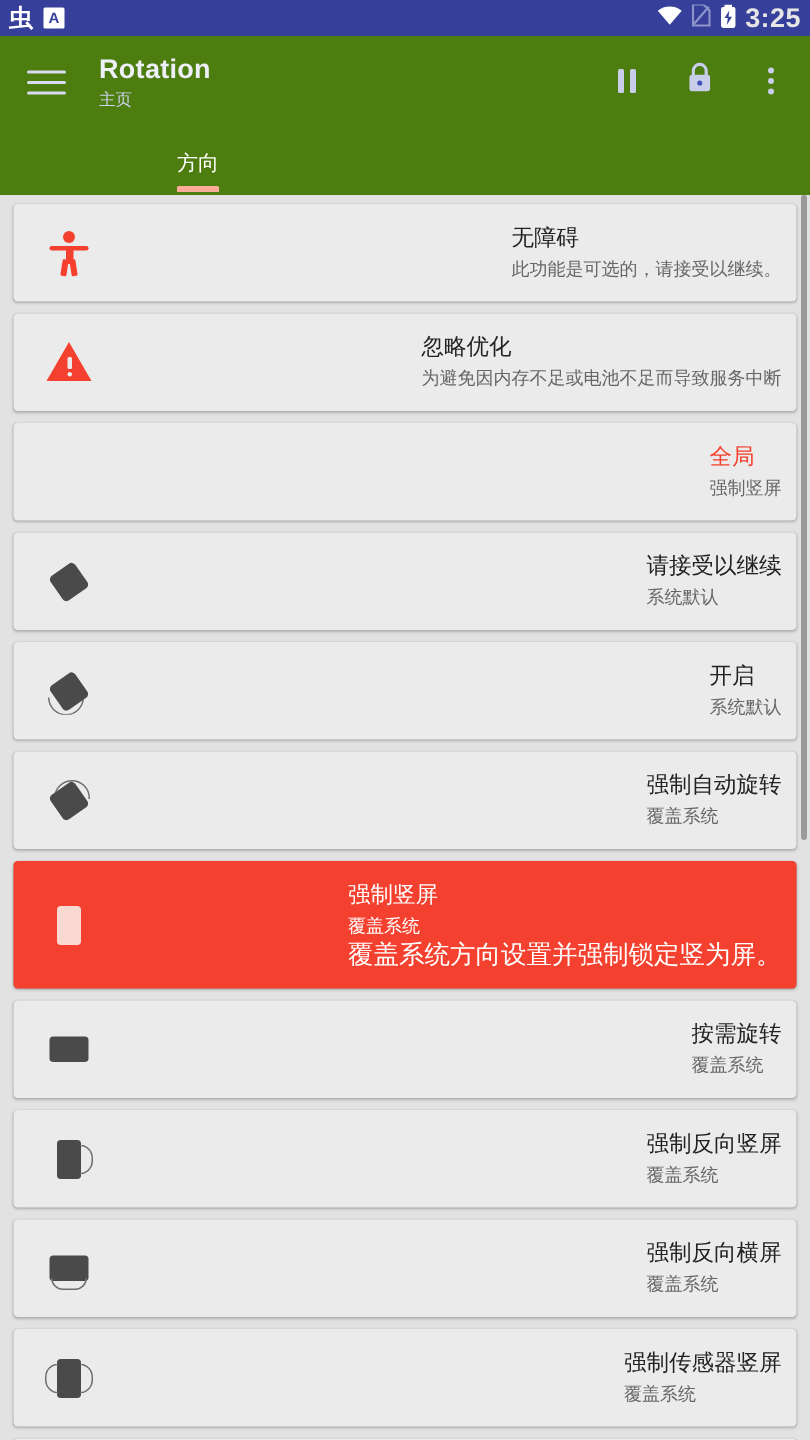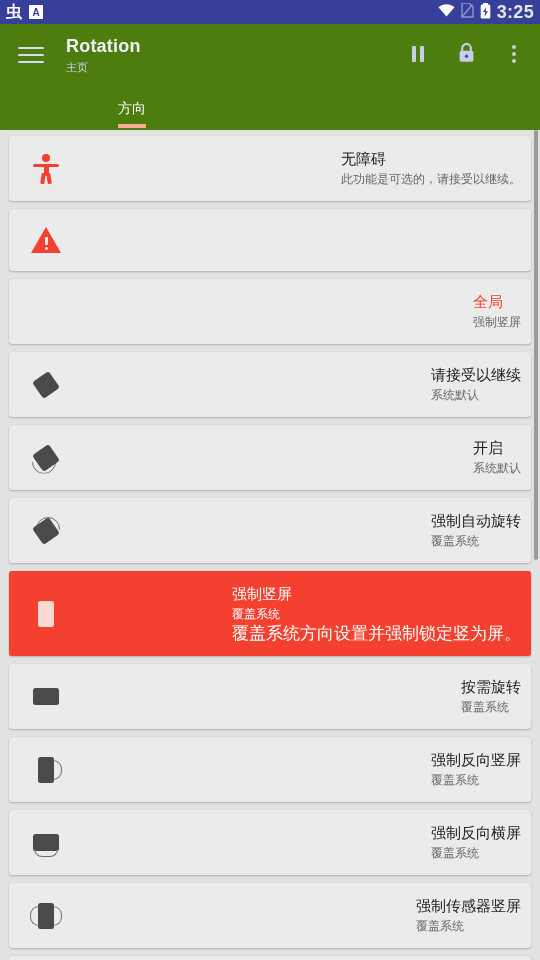--- a/index.html
+++ b/index.html
@@ -218,20 +218,24 @@
     </div>
 
     <div class="card">
       <div class="card-icon">
         <div class="ico-warn">
             <div class="tri"></div>
             <div class="bang"></div>
             <div class="dot"></div>
           </div>
       </div>
+      <div class="card-text">
+        <div class="card-title">忽略优化</div>
+        <div class="card-sub">为避免因内存不足或电池不足而导致服务中断</div>
+      </div>
     </div>
 
     <div class="card">
       <div class="card-icon hidden-icon"></div>
       <div class="card-text">
         <div class="card-title accent">全局</div>
         <div class="card-sub">强制竖屏</div>
       </div>
     </div>
 

